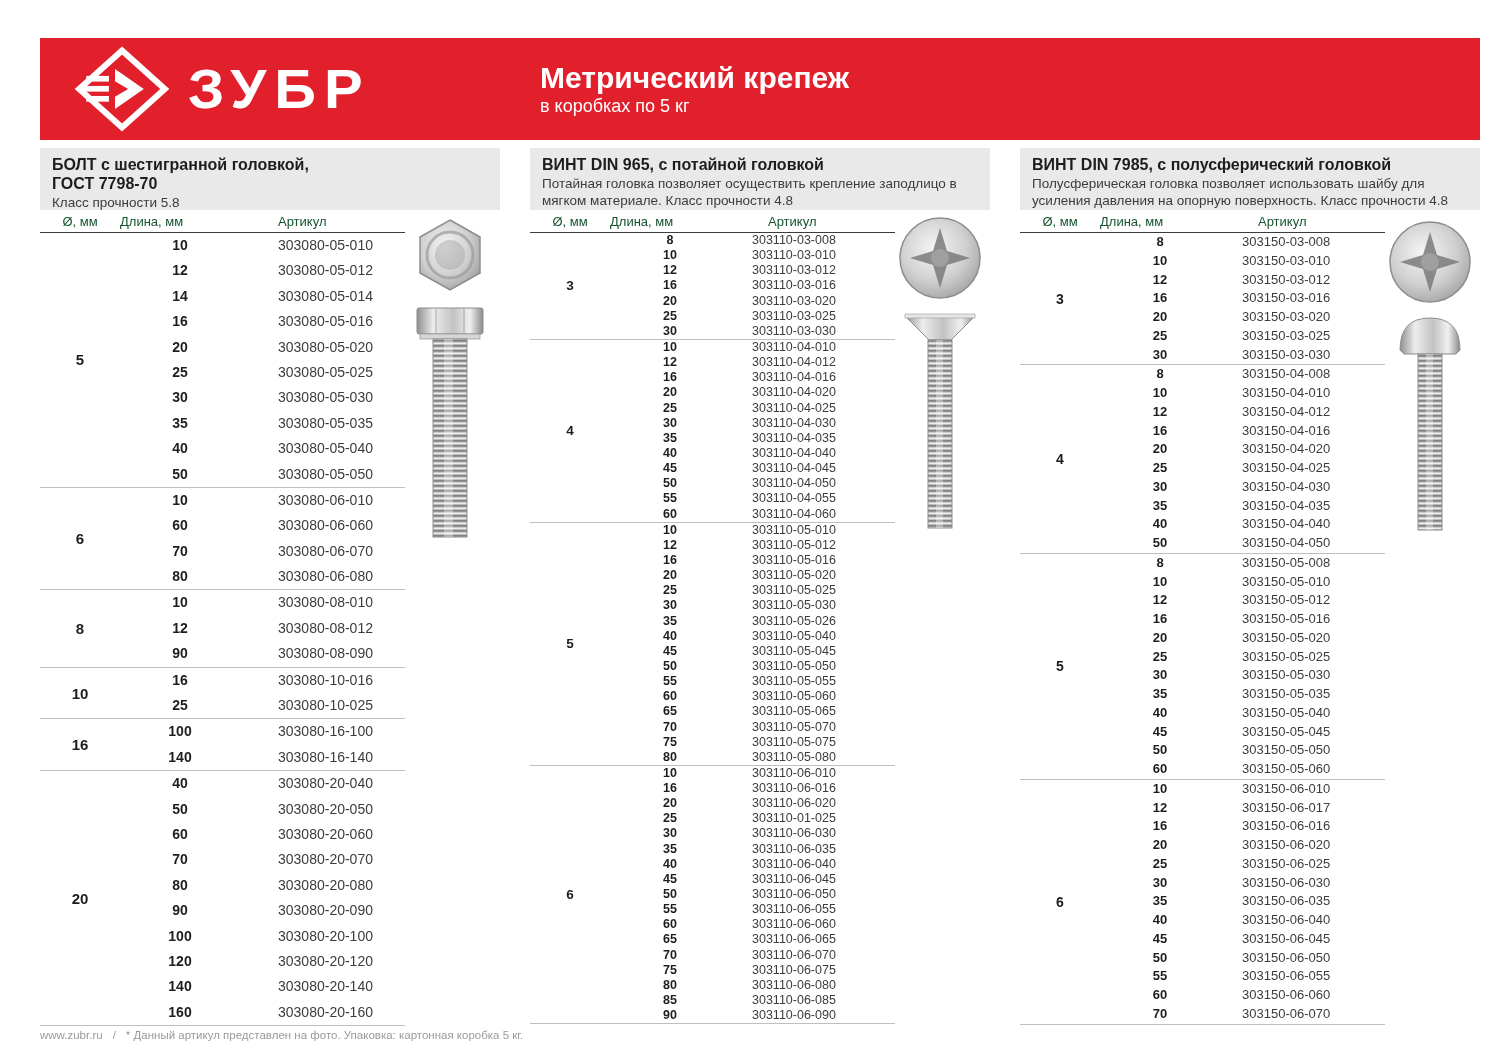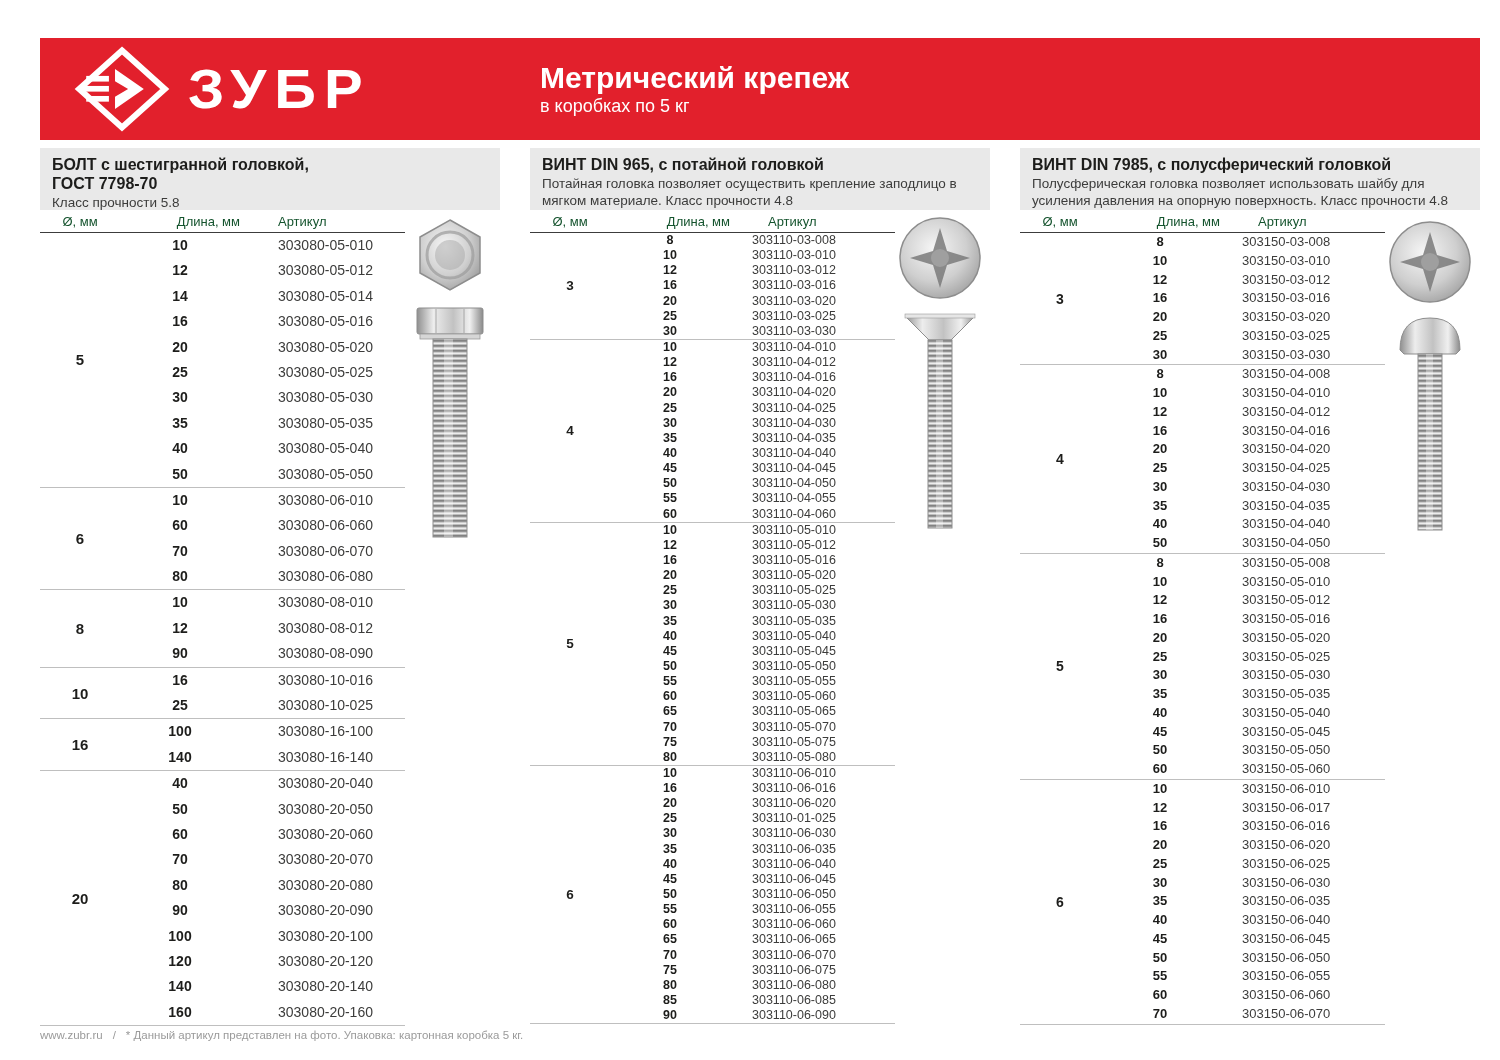--- a/index.html
+++ b/index.html
@@ -36,21 +36,21 @@
   .tbl-title{font-weight:bold;color:#1d1d1b;font-size:16px;line-height:1.2;white-space:pre-line;}
   .tbl-desc{color:#3c3c3b;font-size:13.5px;line-height:1.22;margin-top:2px;}
   
   .tbl{width:365px;}
   .thead{
     display:grid;grid-template-columns:80px 120px 1fr;
     height:22px;align-items:center;color:#14532d;font-size:13px;
     border-bottom:1.5px solid #3c3c3c;
   }
   .thead .h-dia{text-align:center;}
-  .thead .h-len{text-align:right;}
+  .thead .h-len{text-align:left;}
   .thead .h-art{padding-left:38px;}
   .tbody{border-bottom:1px solid #bfbfbf;}
   .group{display:flex;}
   .group + .group{border-top:1px solid #bfbfbf;}
   .dia{
     width:80px;display:flex;align-items:center;justify-content:center;
     font-weight:bold;color:#1d1d1b;
   }
   .rows{flex:1;}
   .row{display:grid;grid-template-columns:120px 1fr;}
@@ -423,21 +423,21 @@
               <div class="row">
                 <div class="len">25</div>
                 <div class="art">303110-05-025</div>
               </div>
               <div class="row">
                 <div class="len">30</div>
                 <div class="art">303110-05-030</div>
               </div>
               <div class="row">
                 <div class="len">35</div>
-                <div class="art">303110-05-035</div>
+                <div class="art">303110-05-026</div>
               </div>
               <div class="row">
                 <div class="len">40</div>
                 <div class="art">303110-05-040</div>
               </div>
               <div class="row">
                 <div class="len">45</div>
                 <div class="art">303110-05-045</div>
               </div>
               <div class="row">

